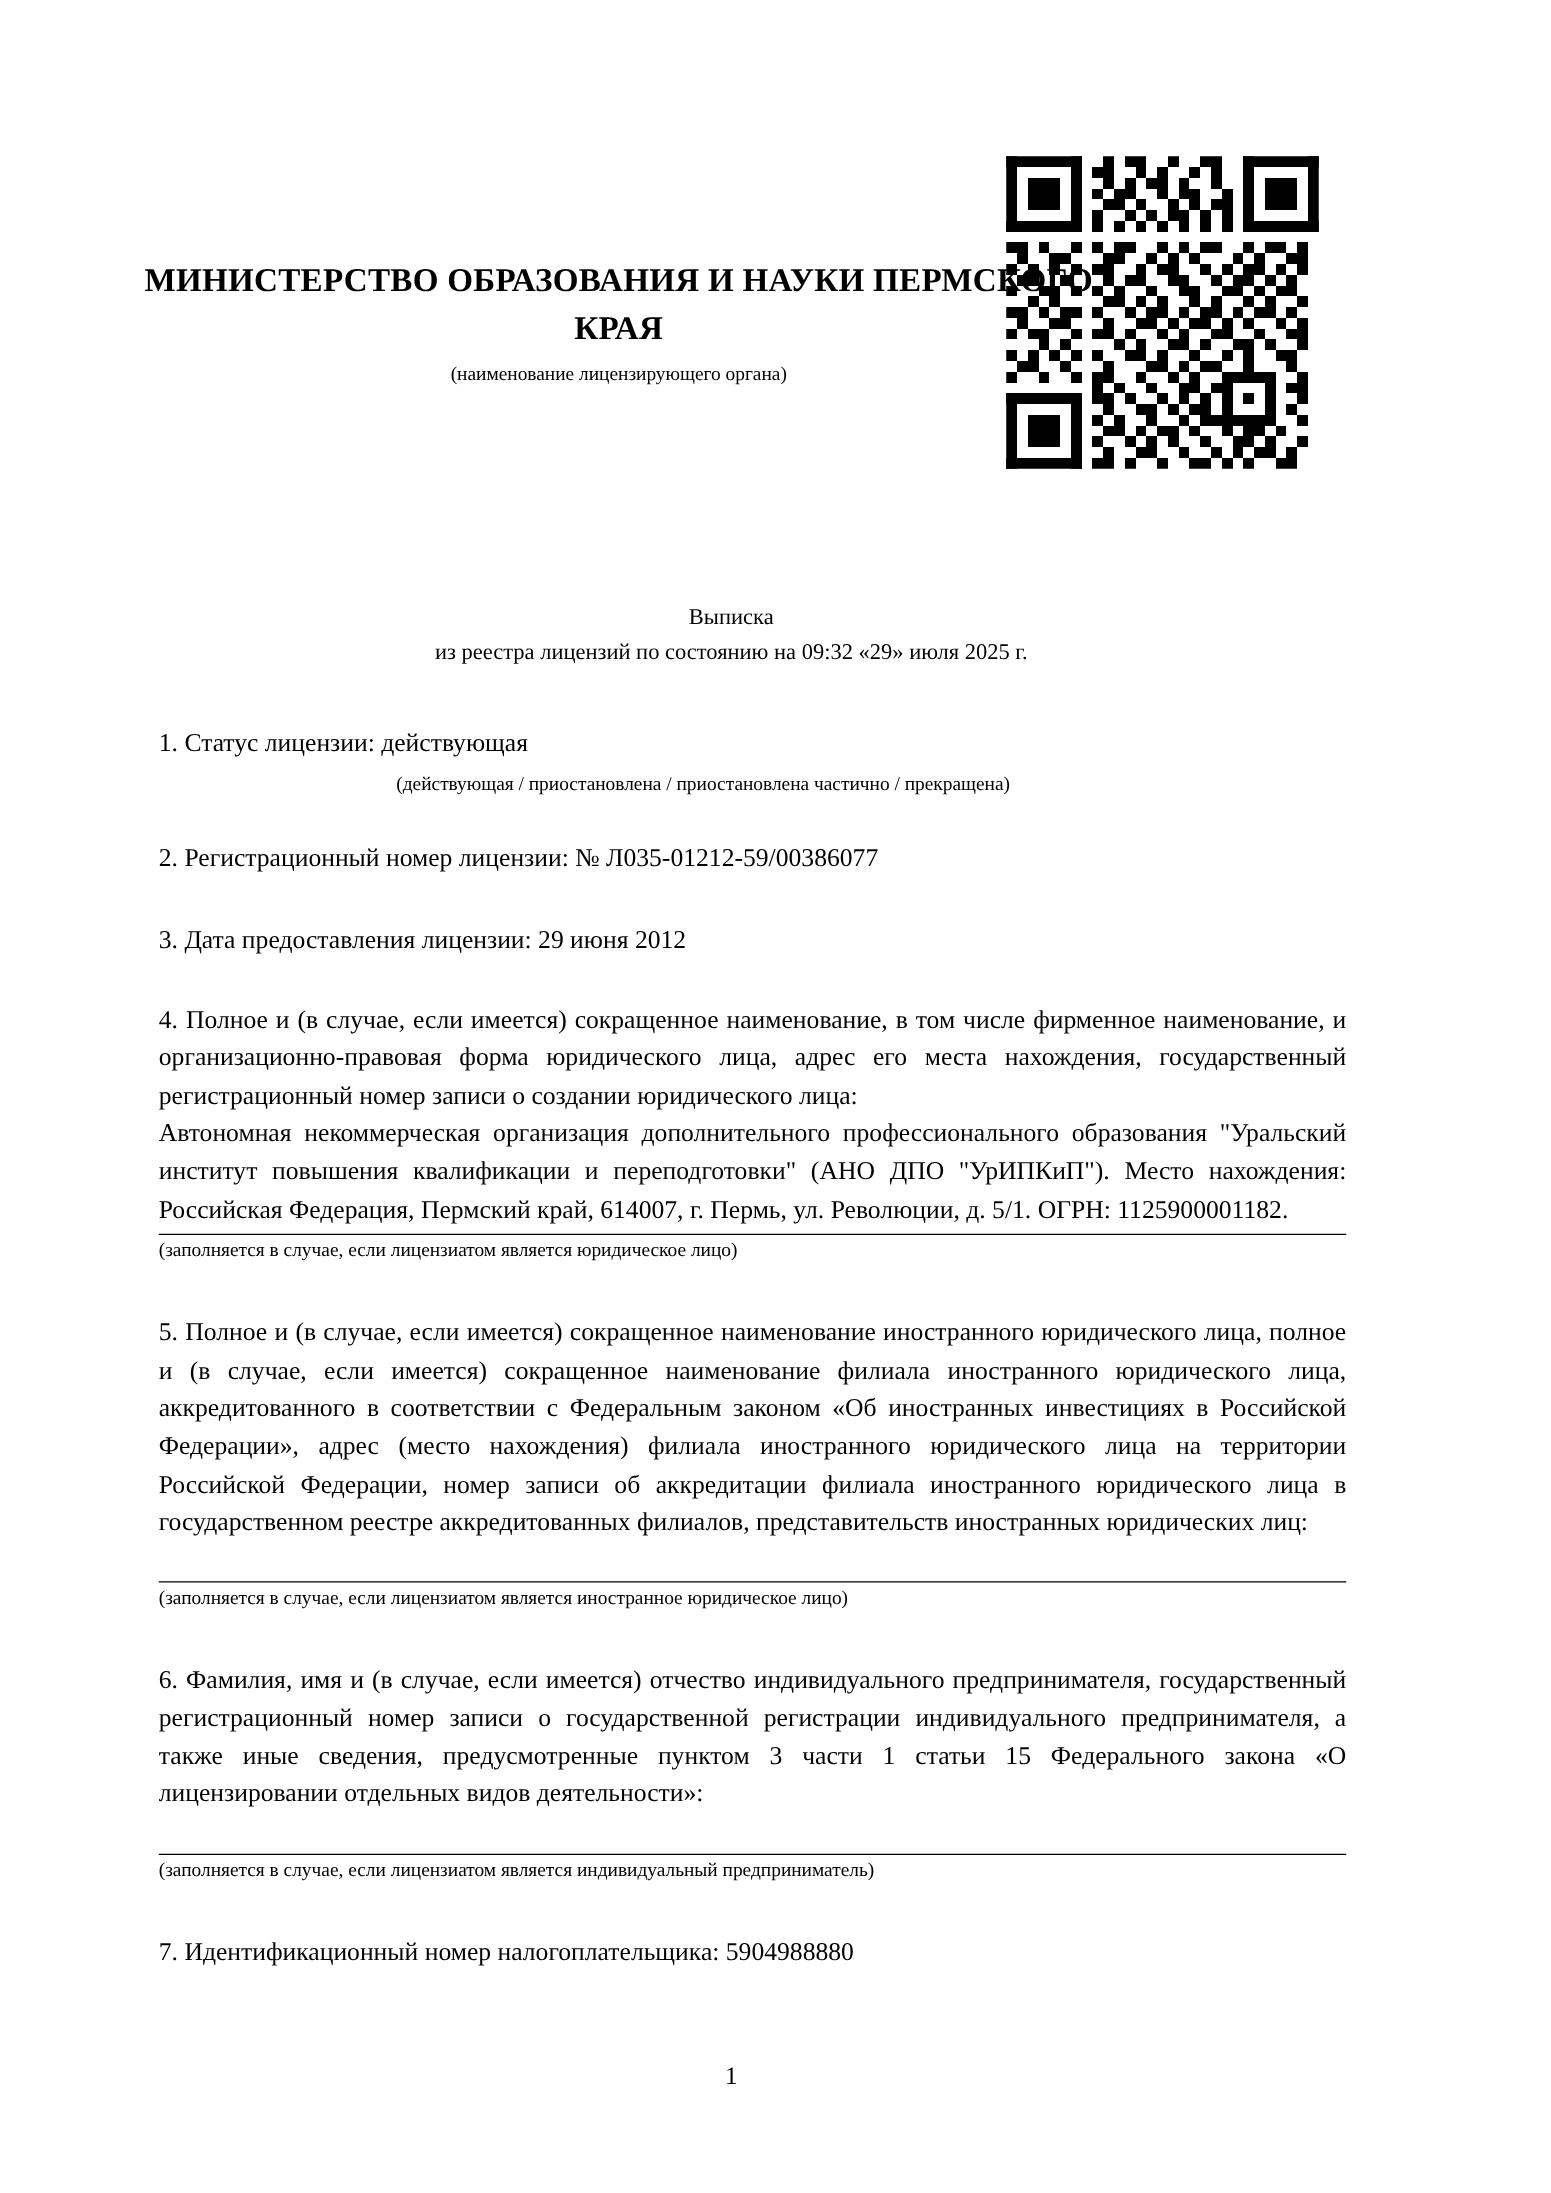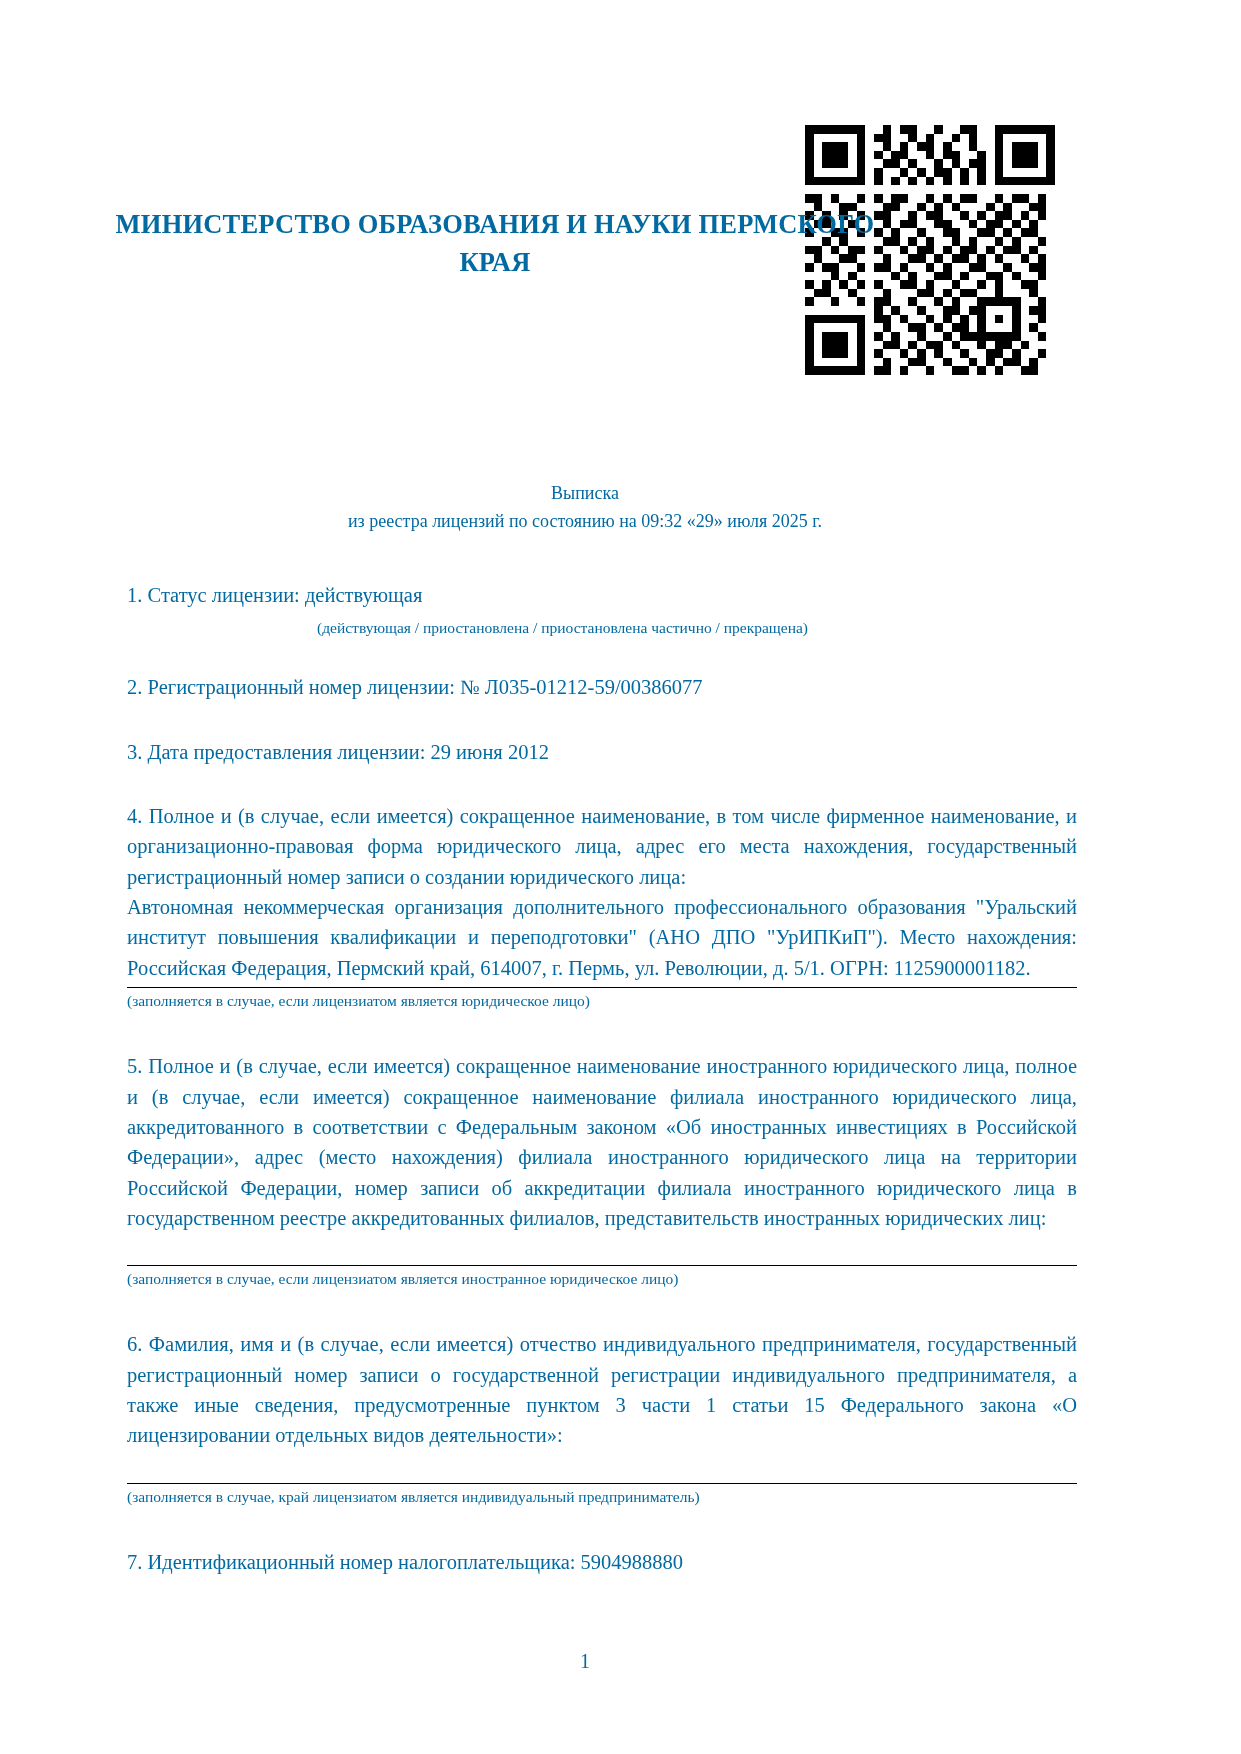--- a/index.html
+++ b/index.html
@@ -7,21 +7,21 @@
     padding: 0;
     background: #ffffff;
   }
   .page {
     position: relative;
     width: 1241px;
     height: 1754px;
     margin: 0 auto;
     background: #ffffff;
     font-family: "Liberation Serif", serif;
-    color: #0369a1;
+    color: #000000;
     box-sizing: border-box;
   }
   .content {
     position: absolute;
     left: 110px;
     top: 0;
     width: 950px;
   }
 
   
@@ -385,20 +385,21 @@
             <rect x="17" y="28" width="2" height="1"></rect>
           <rect x="20" y="28" width="1" height="1"></rect>
             <rect x="22" y="28" width="1" height="1"></rect>
           <rect x="25" y="28" width="2" height="1"></rect>
         </g>
       </svg>
     </div>
 
     <div class="header-block">
       <div class="org-title">МИНИСТЕРСТВО ОБРАЗОВАНИЯ И НАУКИ ПЕРМСКОГО КРАЯ</div>
+      <div class="org-caption">(наименование лицензирующего органа)</div>
     </div>
 
     <div class="doc-title">
       <div>Выписка</div>
       <div>из реестра лицензий по состоянию на 09:32 «29» июля 2025 г.</div>
     </div>
 
     <div class="body-block">
 
       <p class="para nojust">1. Статус лицензии: действующая</p>
@@ -424,21 +425,21 @@
       </div>
       <hr class="rule">
       <div class="small-caption">(заполняется в случае, если лицензиатом является иностранное юридическое лицо)</div>
 
       <div class="sp-40"></div>
       <p class="para">6. Фамилия, имя и (в случае, если имеется) отчество индивидуального предпринимателя, государственный регистрационный номер записи о государственной регистрации индивидуального предпринимателя, а также иные сведения, предусмотренные пунктом 3 части 1 статьи 15 Федерального закона «О лицензировании отдельных видов деятельности»:</p>
       <div class="blank-area-6">
         <span></span>
       </div>
       <hr class="rule">
-      <div class="small-caption">(заполняется в случае, край лицензиатом является индивидуальный предприниматель)</div>
+      <div class="small-caption">(заполняется в случае, если лицензиатом является индивидуальный предприниматель)</div>
 
       <div class="sp-40"></div>
       <p class="para nojust">7. Идентификационный номер налогоплательщика: 5904988880</p>
 
     </div>
 
     <div class="page-number">1</div>
 
   </div>
 </div>

